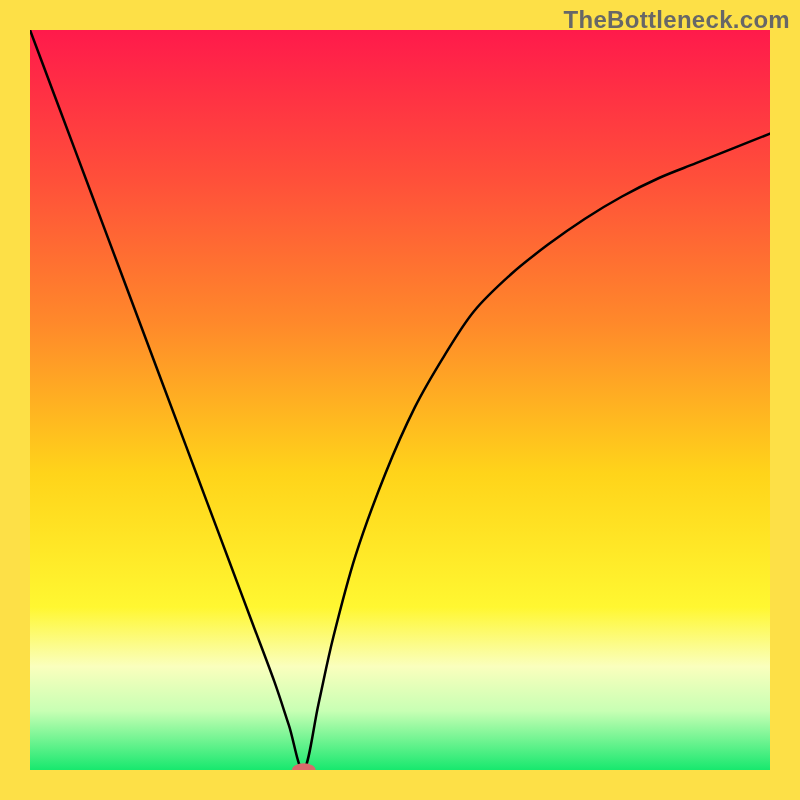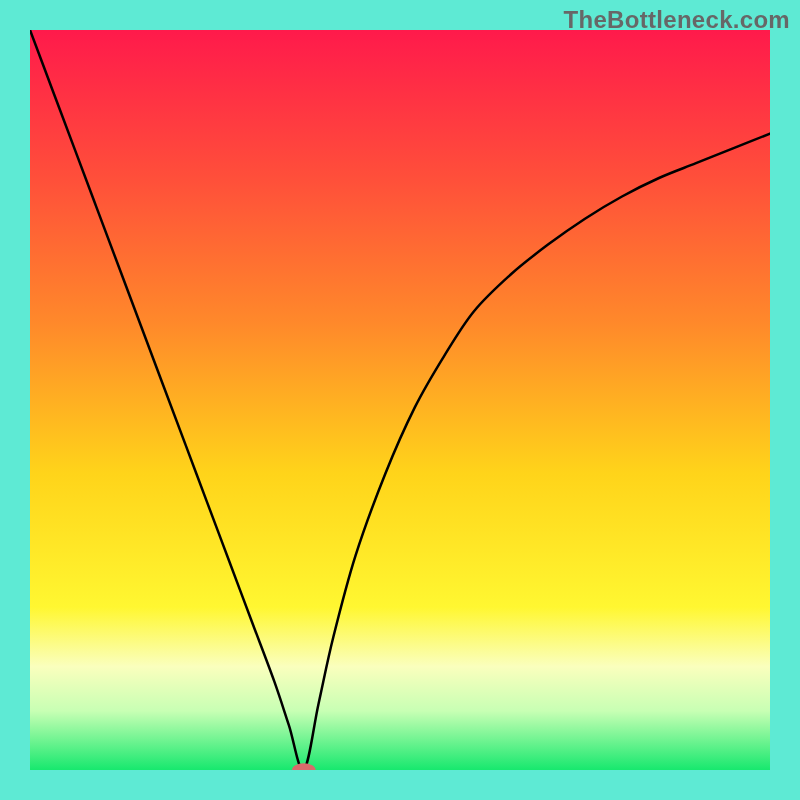--- a/index.html
+++ b/index.html
@@ -8,21 +8,21 @@
     width: 800px;
     height: 800px;
     background: #000;
     font-family: Arial, Helvetica, sans-serif;
     overflow: hidden;
   }
   .frame {
     position: relative;
     width: 800px;
     height: 800px;
-    background: #5eead4;
+    background: #fde047;
   }
   .watermark {
     position: absolute;
     top: 6px;
     right: 10px;
     color: #676767;
     font-size: 24px;
     font-weight: 600;
     letter-spacing: 0.3px;
     z-index: 50;

